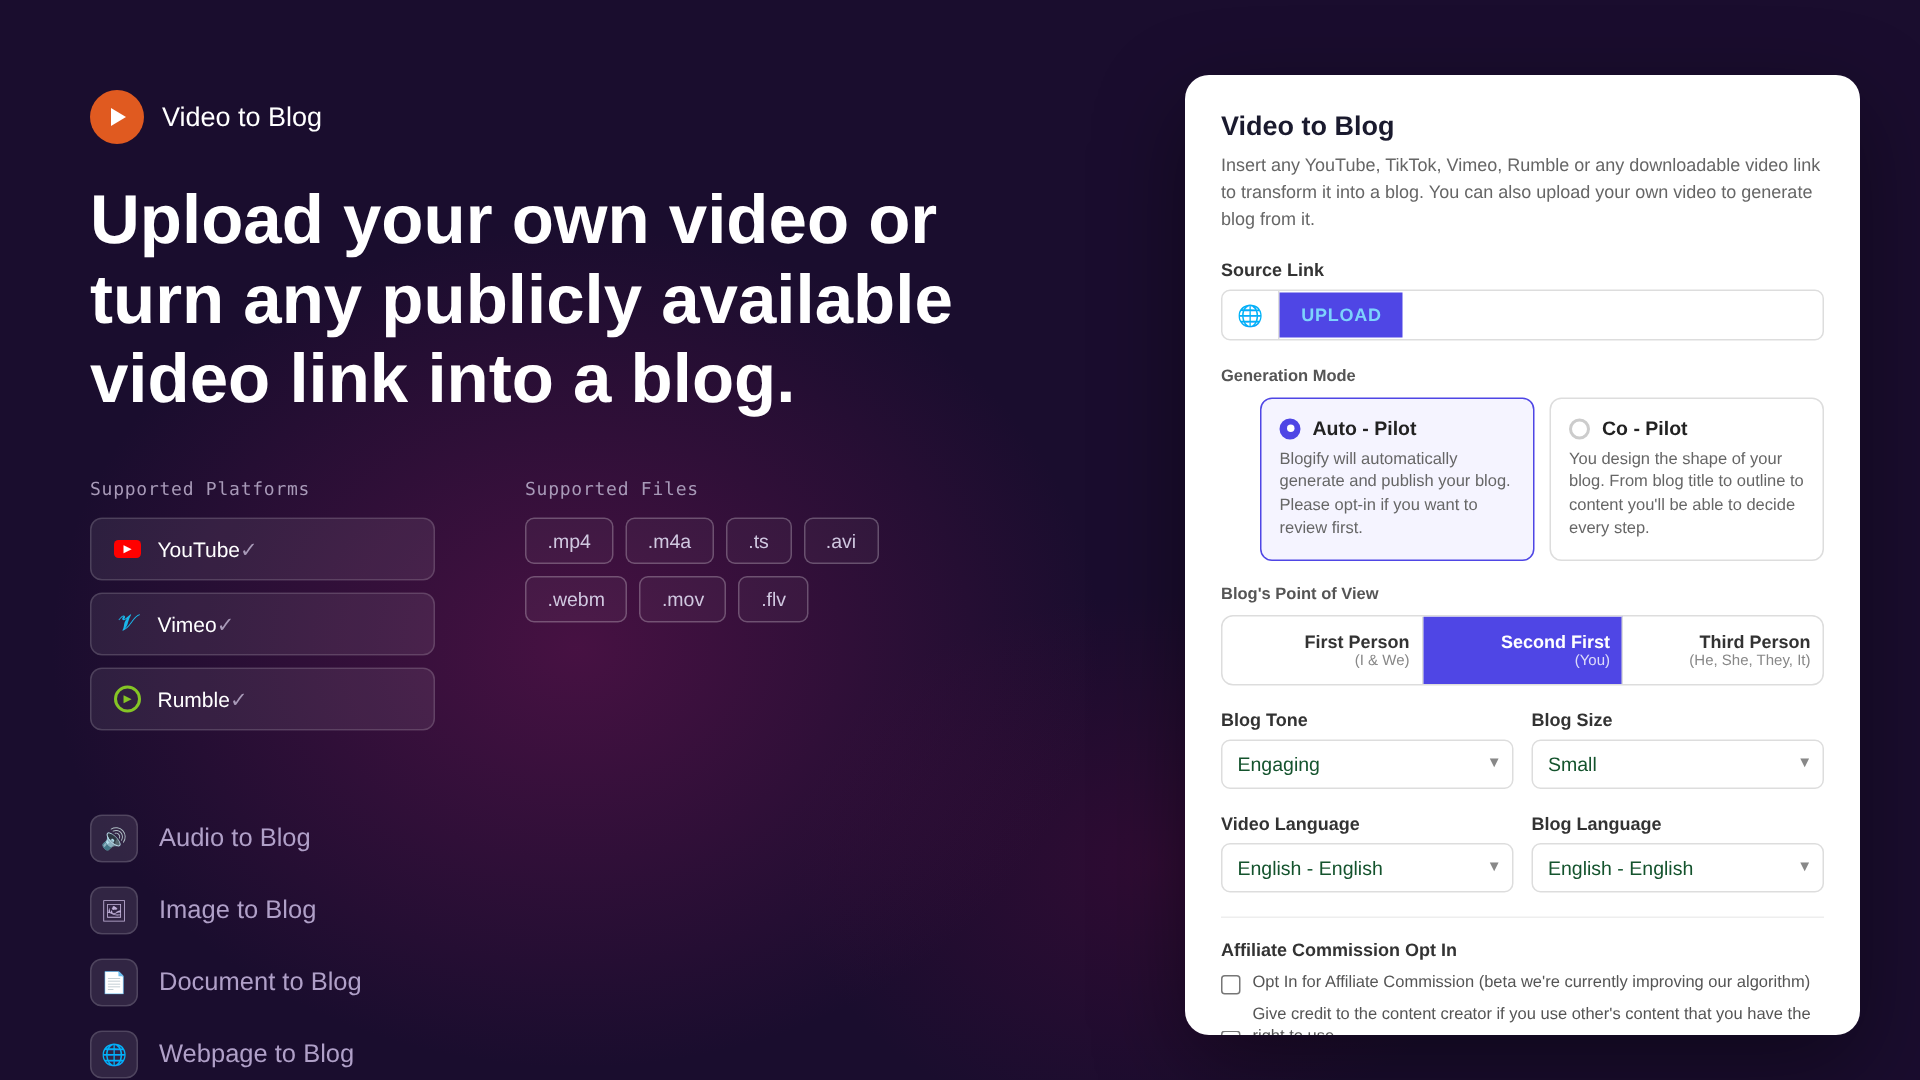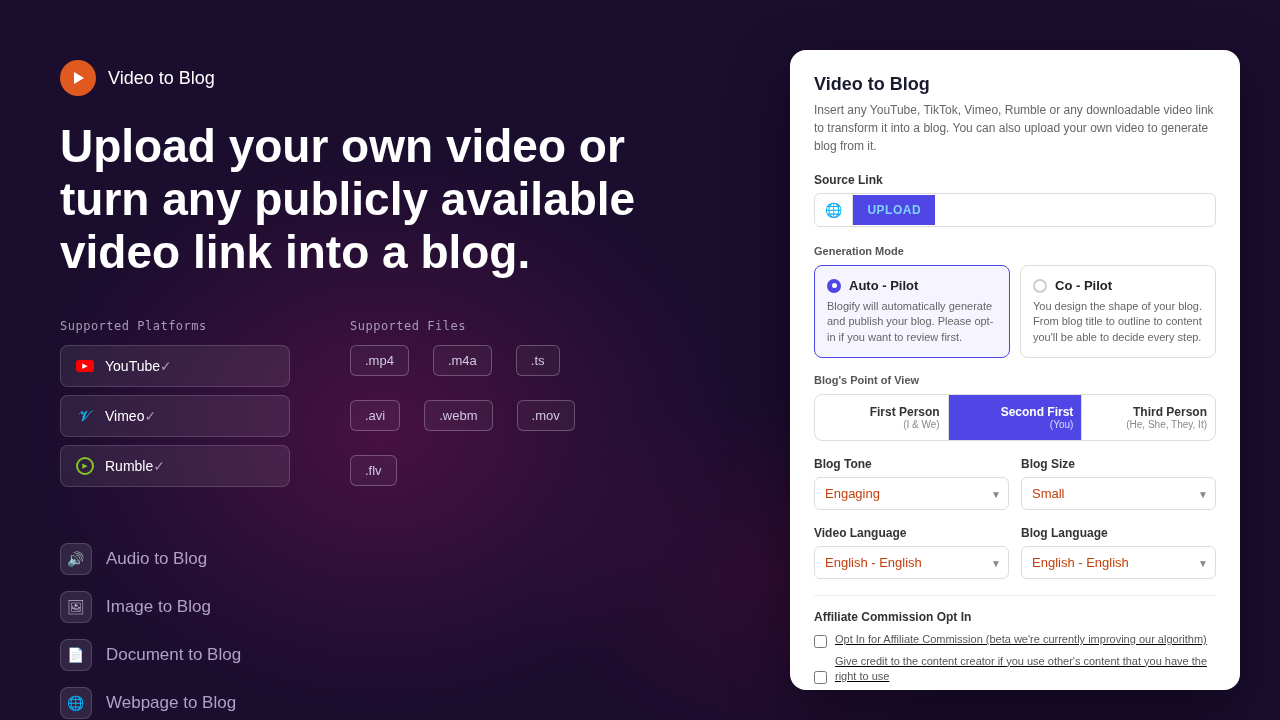--- a/index.html
+++ b/index.html
@@ -112,21 +112,21 @@
     }
 
     .check-icon {
       color: #a89ab8;
       font-size: 14px;
     }
 
     .file-tags {
       display: flex;
       flex-wrap: wrap;
-      gap: 24px;
+      gap: 8px;
       max-width: 240px;
     }
 
     .file-tag {
       border: 1px solid rgba(255,255,255,0.25);
       border-radius: 6px;
       padding: 7px 14px;
       color: #d0c8e0;
       font-size: 13px;
       background: rgba(255,255,255,0.04);
@@ -256,20 +256,21 @@
       flex: 1;
       border: 1.5px solid #ddd;
       border-radius: 8px;
       padding: 12px;
       cursor: pointer;
     }
 
     .mode-card.active {
       border-color: #4f46e5;
       background: #f5f4ff;
+      margin-left: 26px;
     }
 
     .mode-card-header {
       display: flex;
       align-items: center;
       gap: 8px;
       margin-bottom: 6px;
     }
 
     .radio-dot {
@@ -362,21 +363,21 @@
     .select-wrap {
       position: relative;
     }
 
     .select-field {
       width: 100%;
       border: 1px solid #ddd;
       border-radius: 6px;
       padding: 8px 28px 8px 10px;
       font-size: 13px;
-      color: #c2410c;
+      color: #14532d;
       appearance: none;
       background: white;
       cursor: pointer;
     }
 
     .select-arrow {
       position: absolute;
       right: 8px;
       top: 50%;
       transform: translateY(-50%);
@@ -395,21 +396,20 @@
       font-weight: 600;
       color: #333;
       margin-bottom: 8px;
     }
 
     .checkbox-row {
       display: flex;
       align-items: flex-end;
       gap: 8px;
       margin-bottom: 6px;
-      text-decoration: underline;
     }
 
     .checkbox-input {
       width: 13px;
       height: 13px;
       margin-top: 2px;
       flex-shrink: 0;
     }
 
     .checkbox-label {

